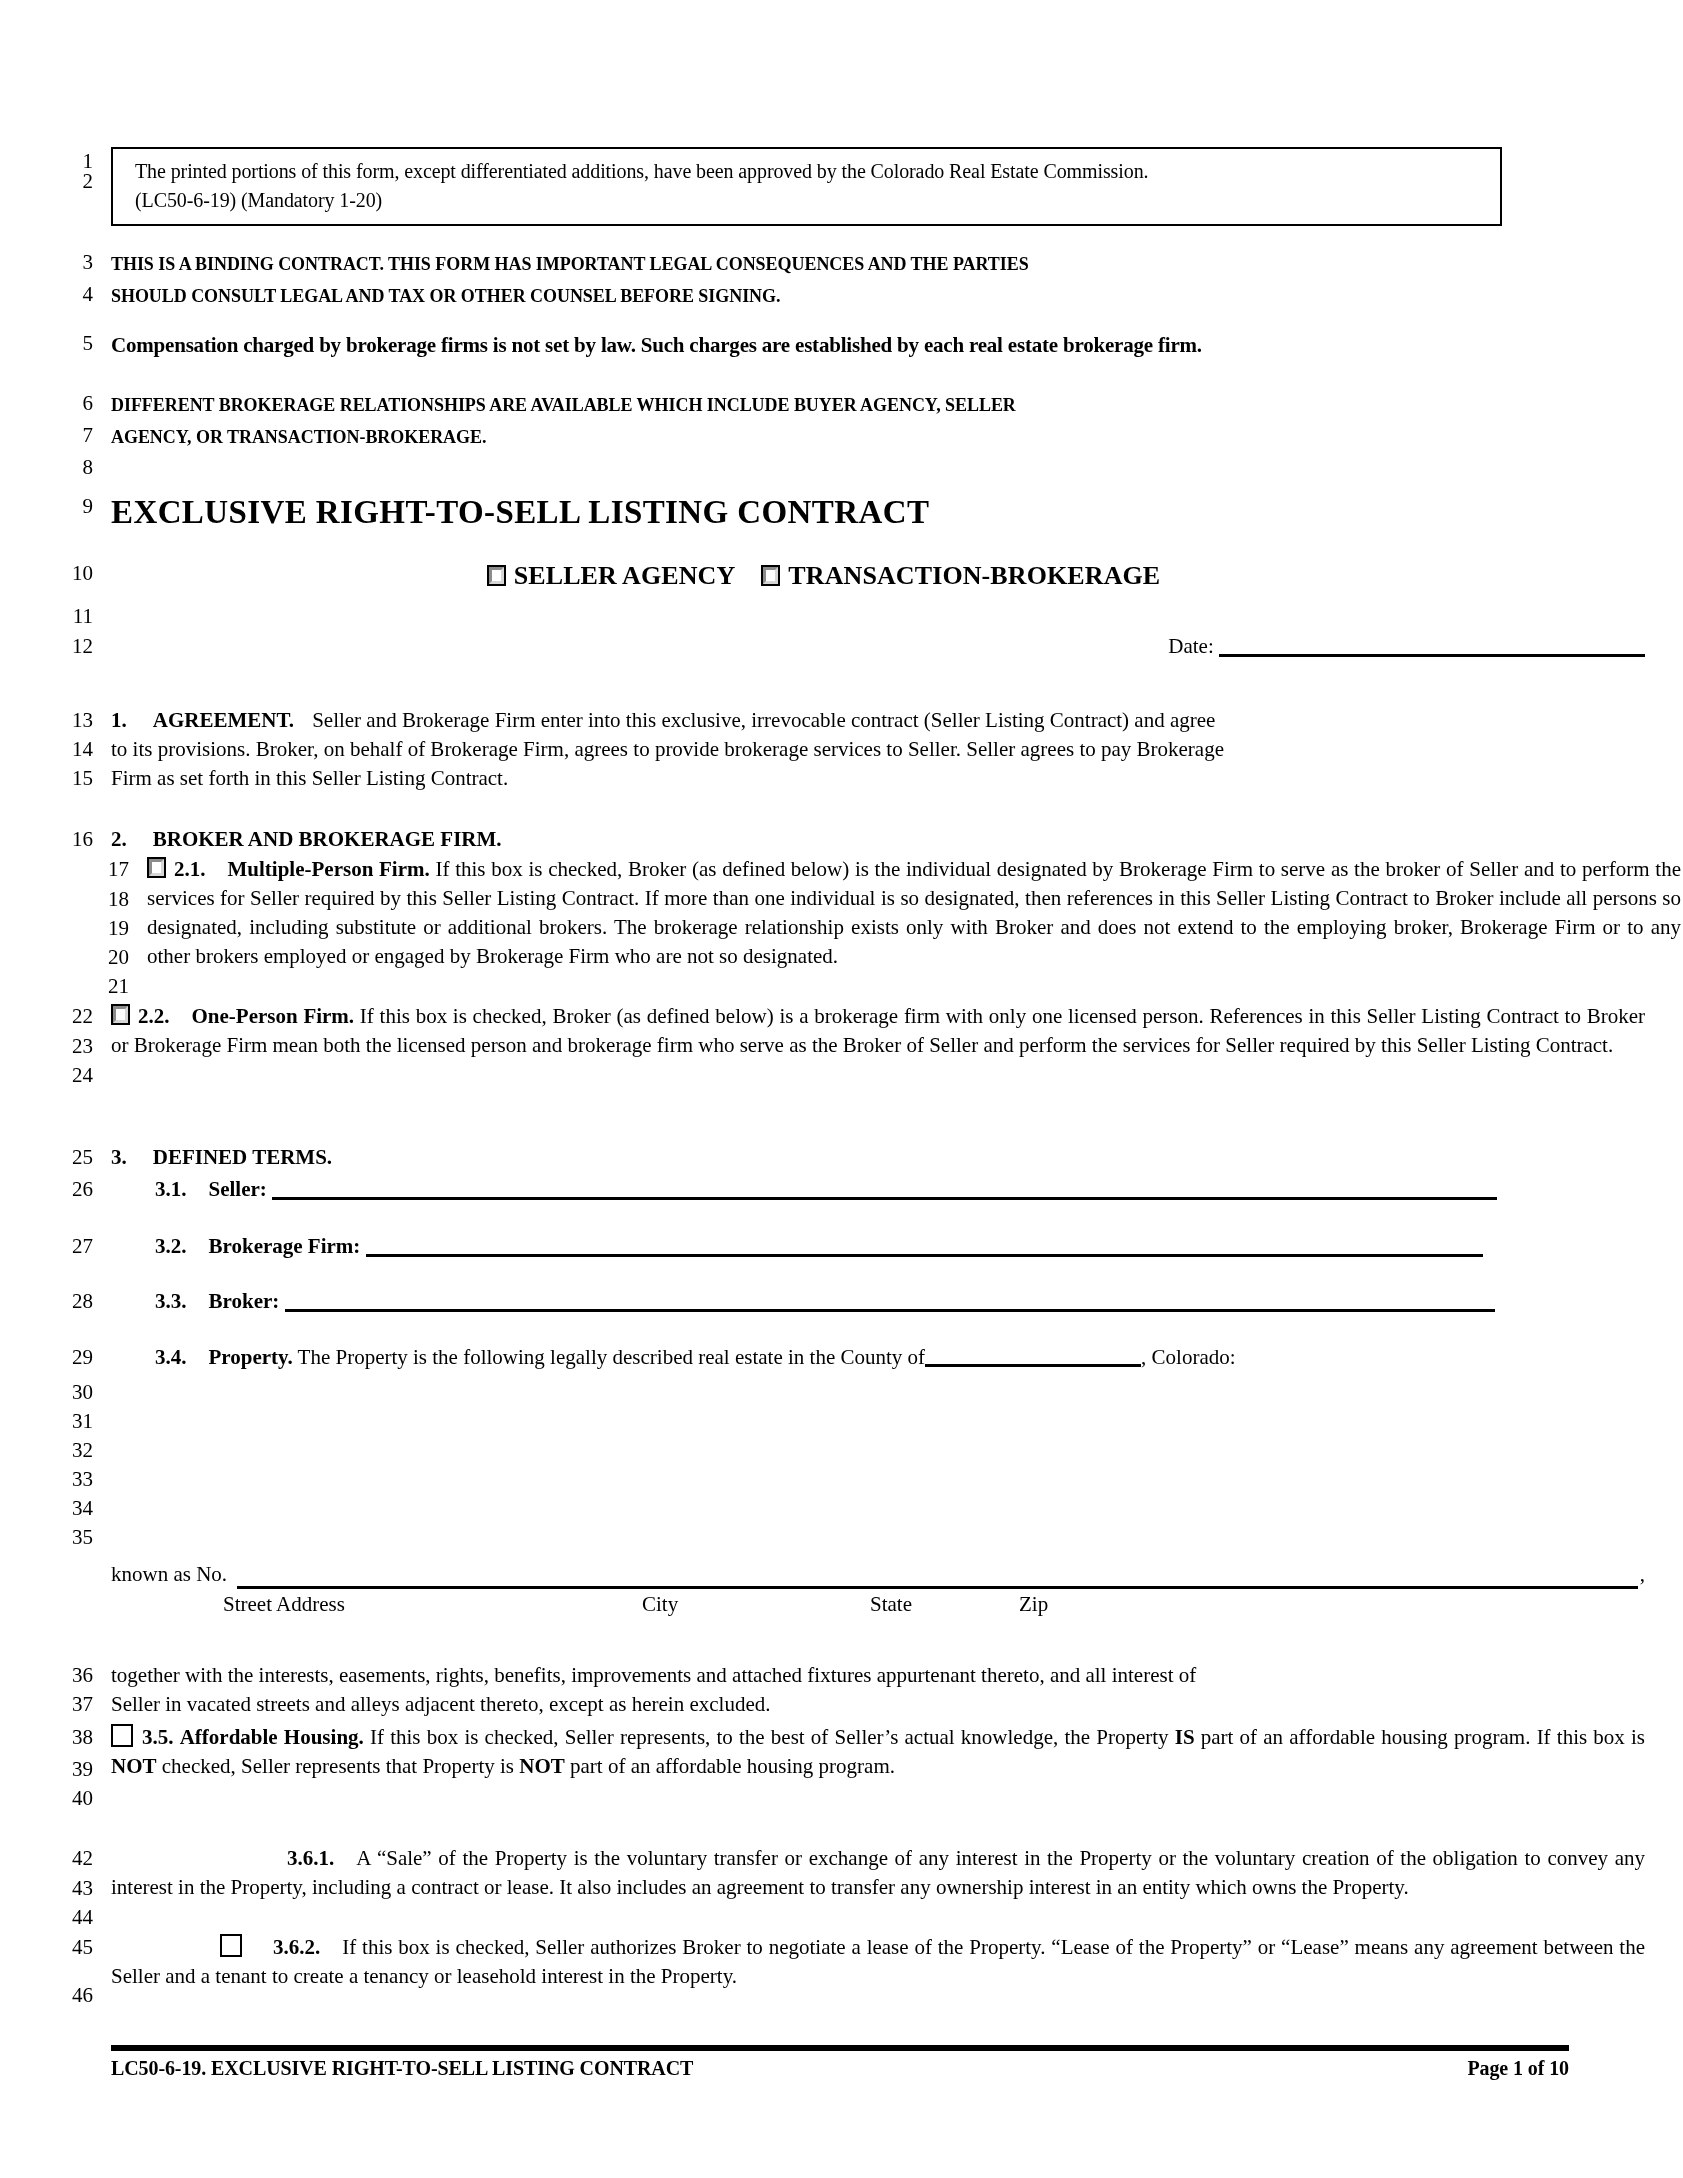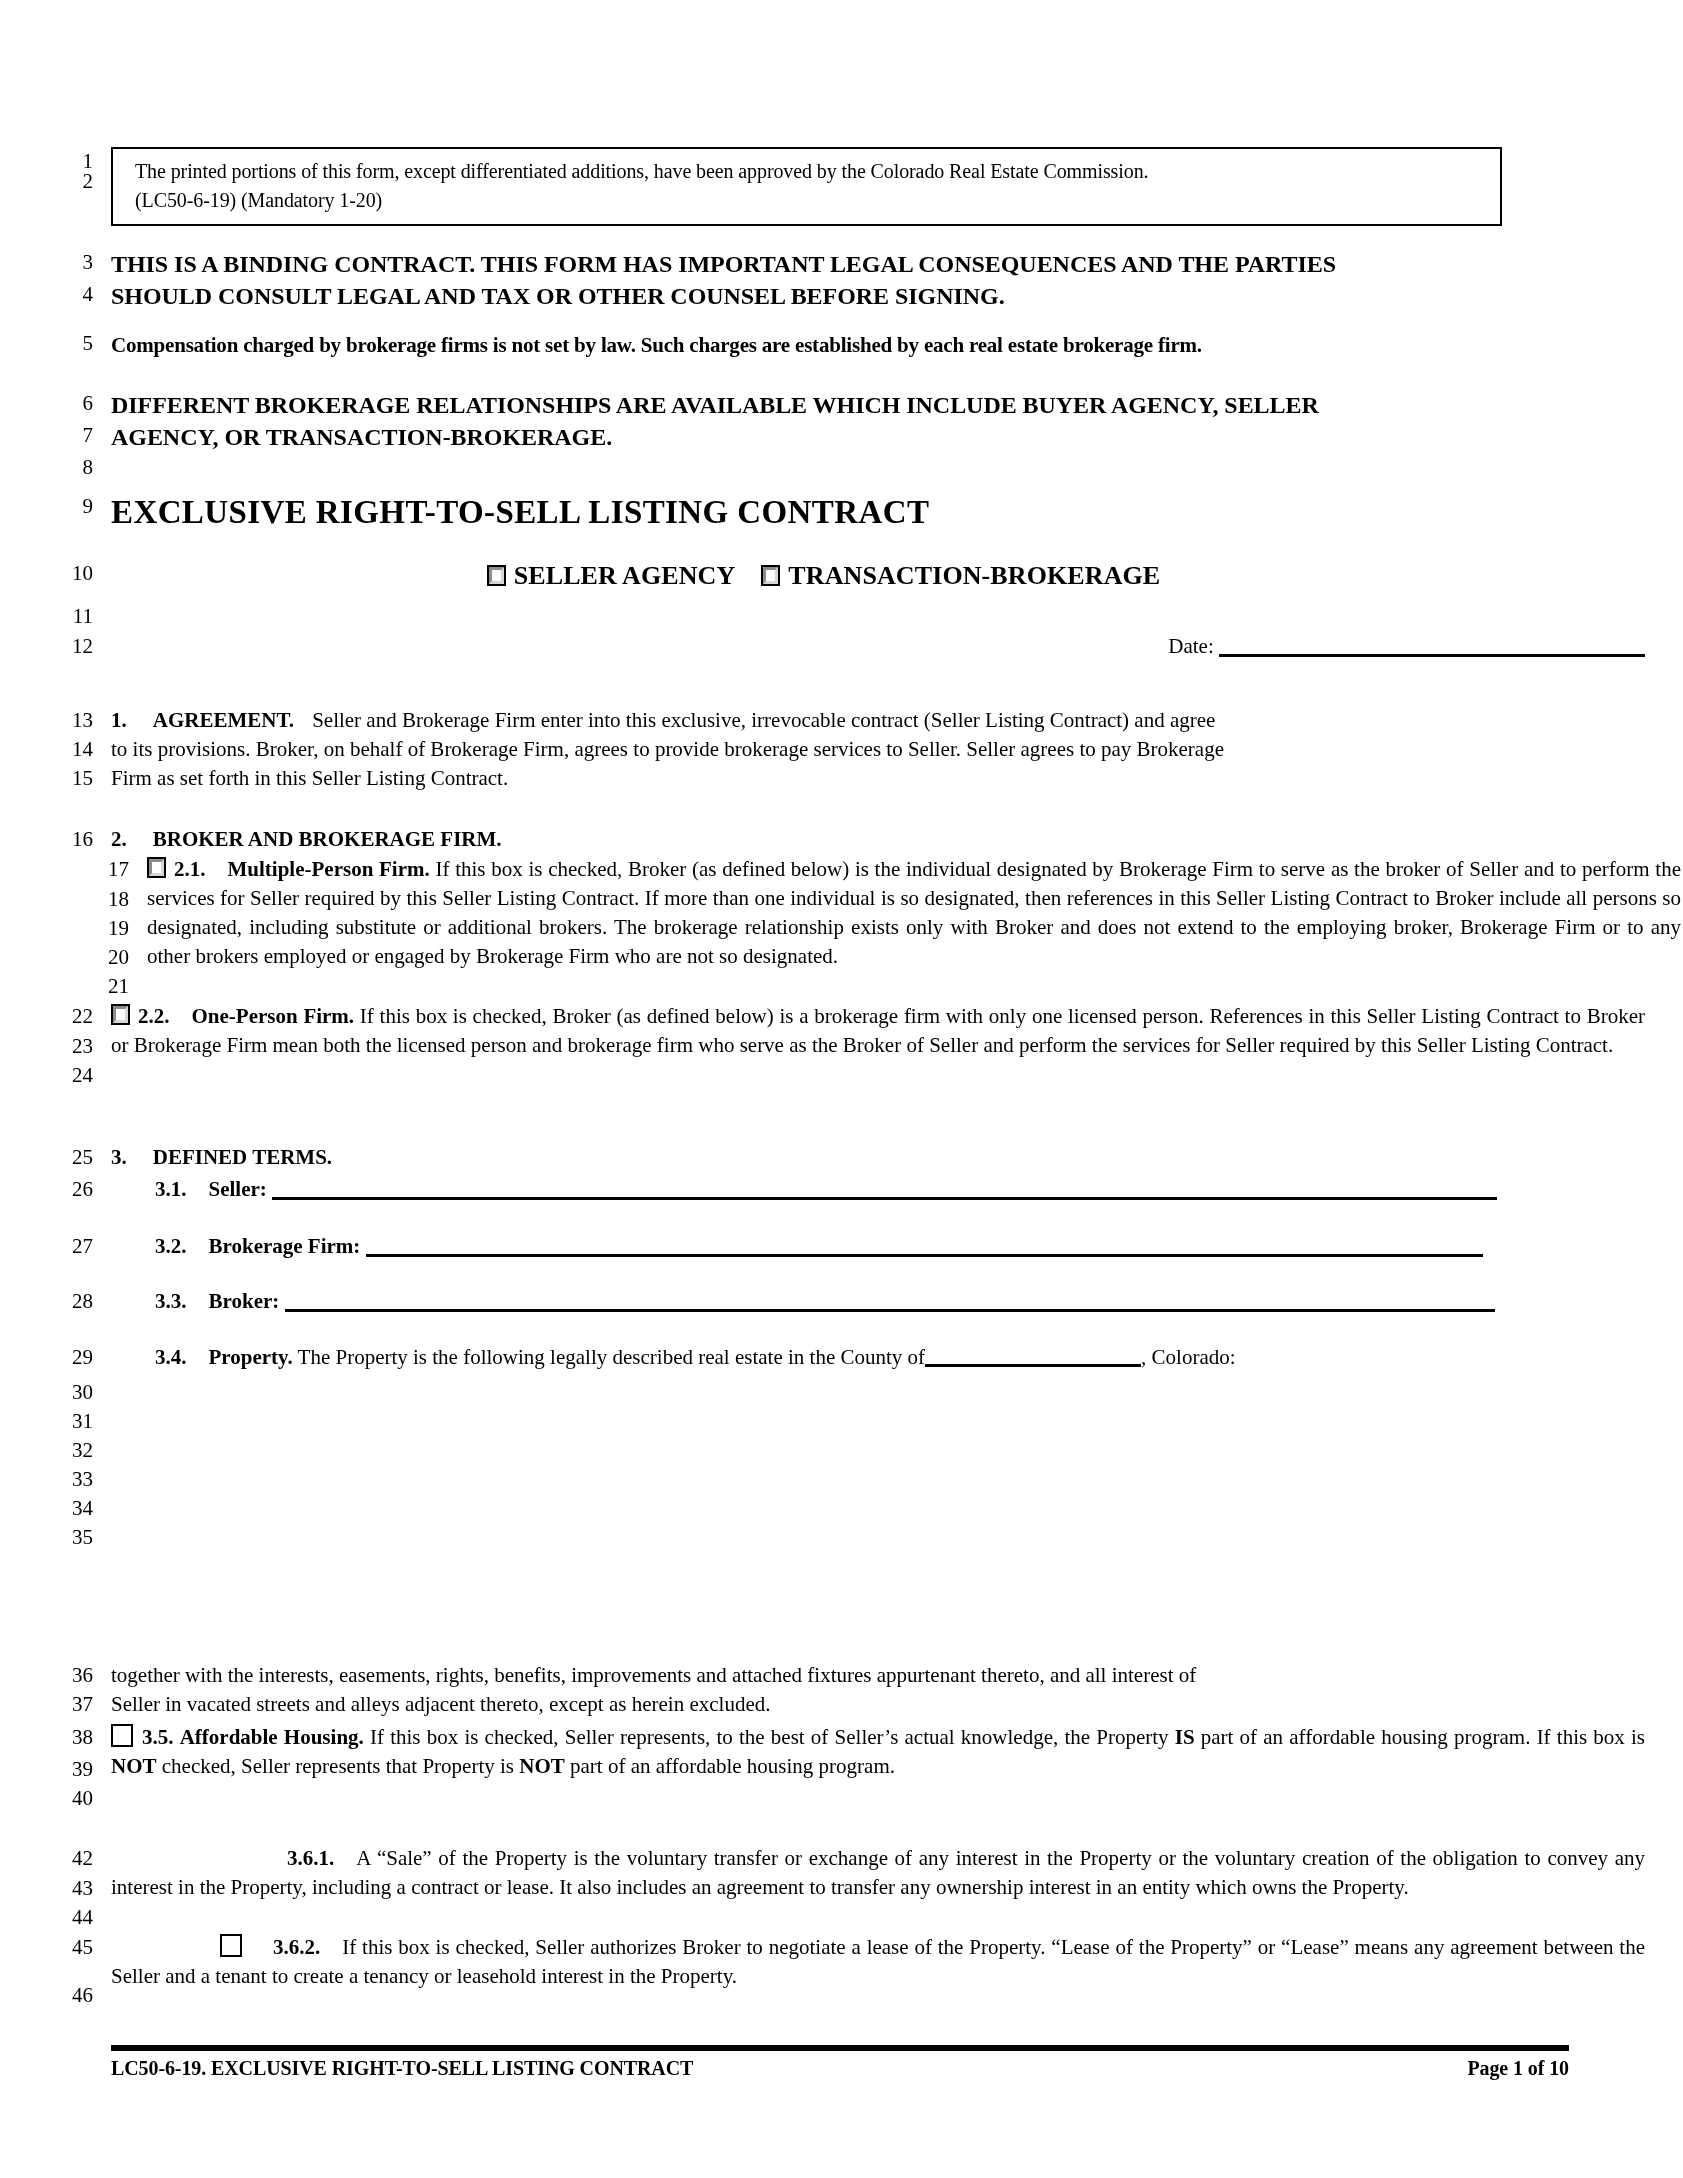--- a/index.html
+++ b/index.html
@@ -65,21 +65,21 @@
   .approval-box p {
     margin: 0;
     font-size: 20px;
     line-height: 29px;
     letter-spacing: -0.1px;
   }
 
   
   .blockbold .bodycell {
     font-weight: bold;
-    font-size: 24px;
+    font-size: 18px;
     line-height: 32px;
     letter-spacing: -0.05px;
   }
   .blockbold5 .bodycell {
     font-weight: bold;
     font-size: 21px;
     line-height: 32px;
     letter-spacing: -0.2px;
   }
 
@@ -429,20 +429,33 @@
     <div class="row">
         <div class="lnum">34</div>
         <div class="bodycell"></div>
       </div>
     <div class="row">
         <div class="lnum">35</div>
         <div class="bodycell"></div>
       </div>
   </div>
 
+  <div class="addr-wrap" style="top:1560px;">
+    <div class="addr-line">
+      <span class="addr-label">known as No.</span>
+      <span class="addr-rule"></span>
+      <span class="addr-comma">,</span>
+    </div>
+    <div class="addr-captions">
+      <span style="left:223px;">Street Address</span>
+      <span style="left:642px;">City</span>
+      <span style="left:870px;">State</span>
+      <span style="left:1019px;">Zip</span>
+    </div>
+  </div>
 
   <div style="position:absolute; left:0; top:1661px; width:1683px;">
     <div class="row">
       <div class="lnum">36</div>
       <div class="bodycell">together with the interests, easements, rights, benefits, improvements and attached fixtures appurtenant thereto, and all interest of</div>
     </div>
     <div class="row">
       <div class="lnum">37</div>
       <div class="bodycell">Seller in vacated streets and alleys adjacent thereto, except as herein excluded.</div>
     </div>

